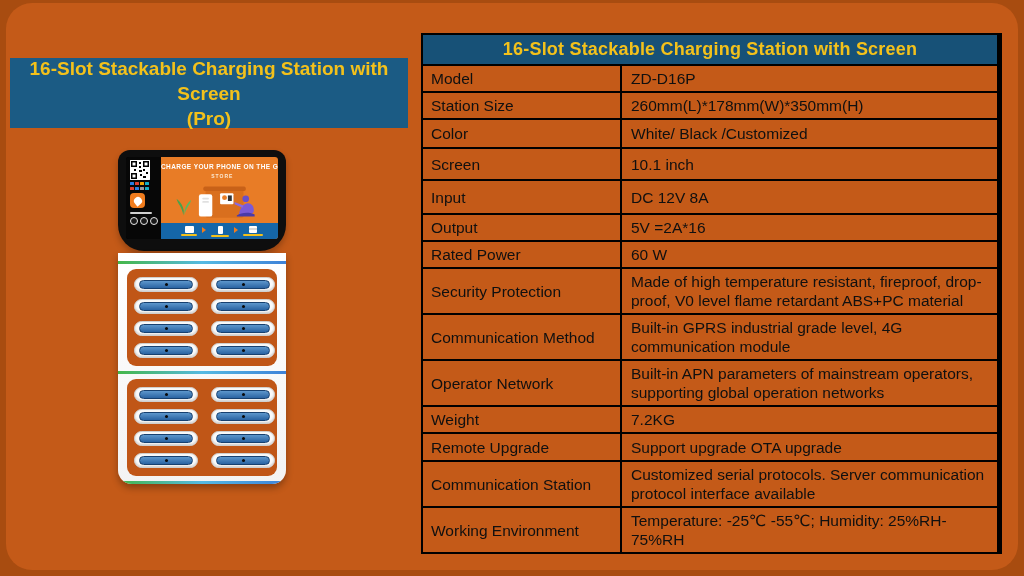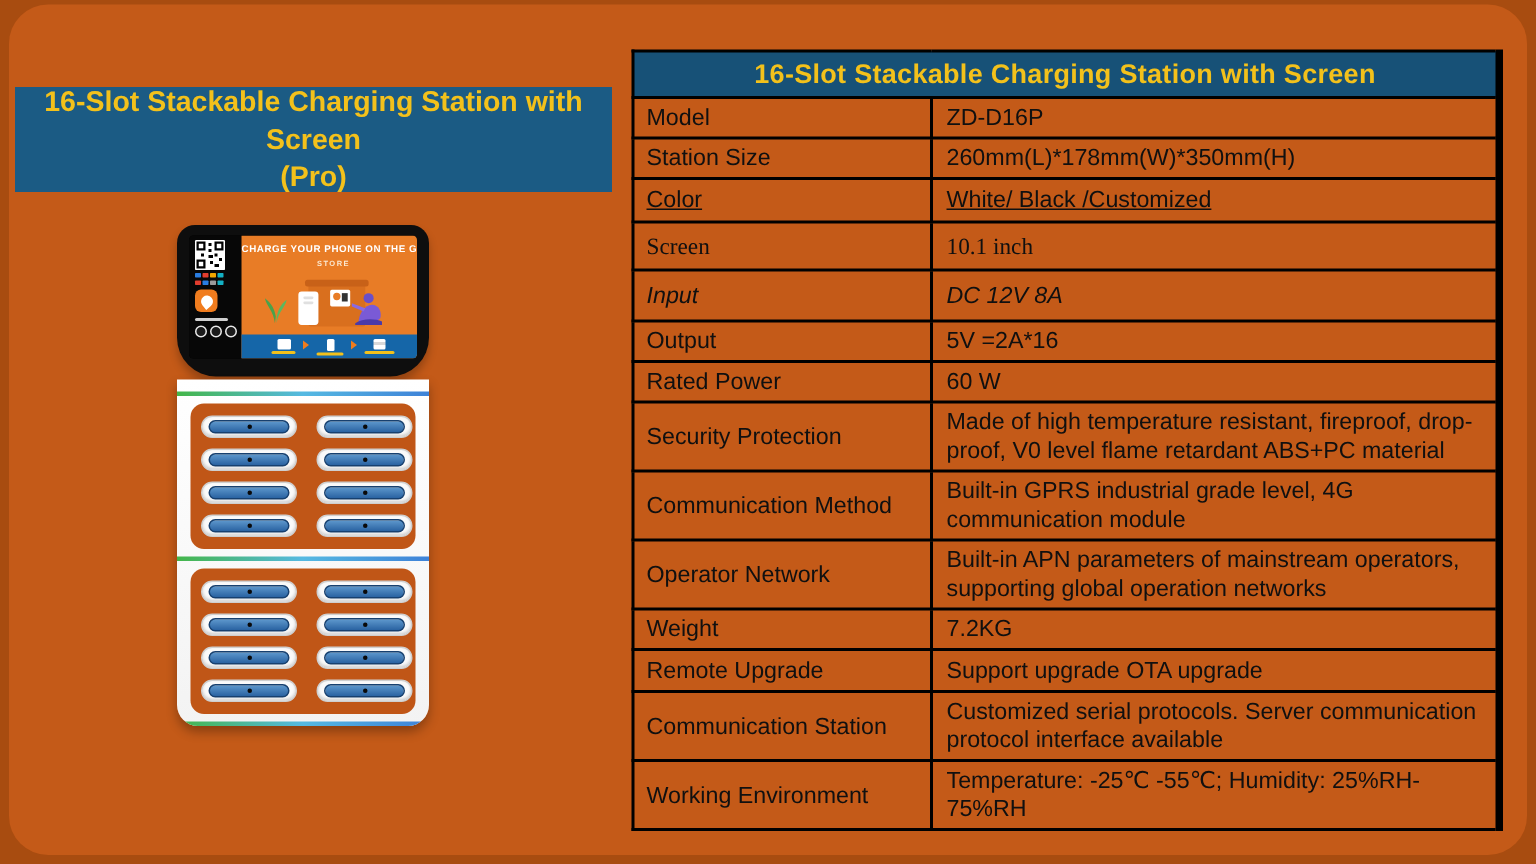--- a/index.html
+++ b/index.html
@@ -85,23 +85,23 @@
   }
   table.spec col.c-label{width:199px;}
   th.spec-title{
     background:#175177;color:#f3c11b;font-size:18px;font-weight:bold;
     height:29px;padding:0;border:2px solid #000;letter-spacing:.2px;
   }
   td{border:2px solid #000;font-size:15.5px;line-height:19px;vertical-align:middle;
      padding:3px 10px 3px 8px;}
   td.v{white-space:pre-line;padding-left:9px;}
   tbody tr{height:27px;margin-left:48px;}
-  tbody tr:nth-child(3){height:29px;text-decoration:underline;}
-  tbody tr:nth-child(4){height:32px;font-family:Liberation Serif, serif;}
-  tbody tr:nth-child(5){height:34px;font-style:italic;}
+  tbody tr:nth-child(3){height:29px;}
+  tbody tr:nth-child(4){height:32px;}
+  tbody tr:nth-child(5){height:34px;}
   tbody tr:nth-child(6){height:26px;}
   tbody tr:nth-child(12){height:28px;}
 </style>
 </head>
 <body>
 
 <div class="card">
 
   <div class="banner">
     <div>16-Slot Stackable Charging Station with Screen</div>

